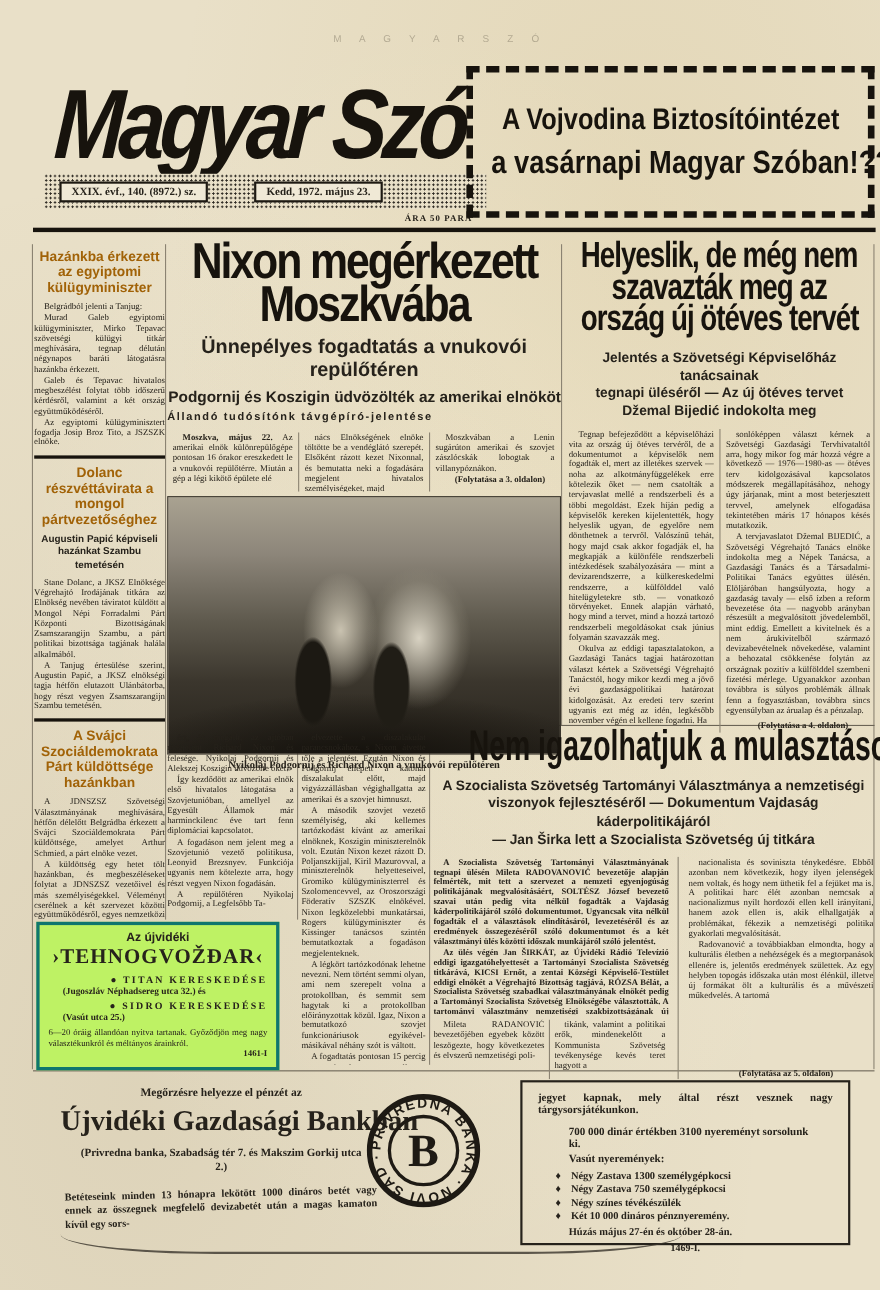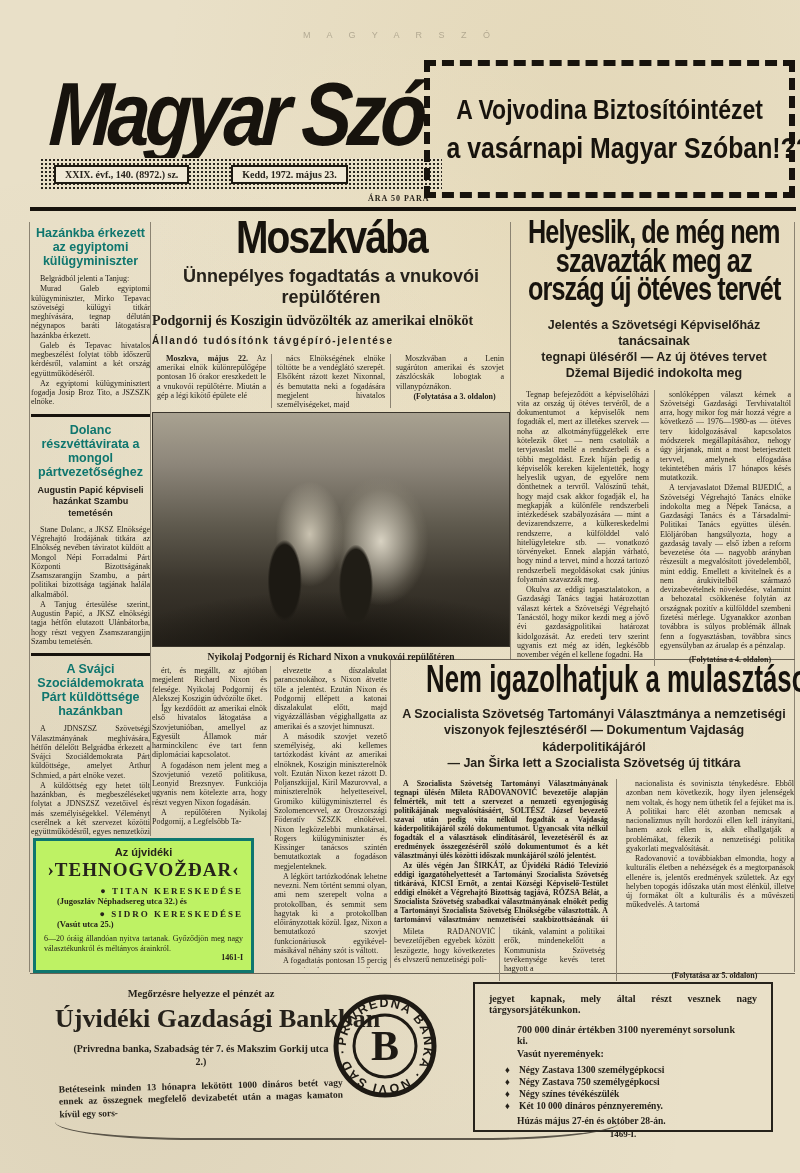--- a/index.html
+++ b/index.html
@@ -39,34 +39,34 @@
 
   
   .bodytext{font-size:8px;line-height:1.16;text-align:justify;}
   .bodytext p{margin:0 0 1px;text-indent:9px;}
   .clip{overflow:hidden;}
   .cont{font-weight:bold;text-align:center;font-size:8px;text-indent:0;margin-top:3px;}
 
   
   .leftcol{left:31px;top:224px;width:119px;height:612px;overflow:hidden;}
   .art-title{font-family:"Liberation Sans",sans-serif;font-weight:bold;font-size:12.5px;
-        line-height:1.12;text-align:center;margin:2px 1px 6px;color:#0f766e;}
+        line-height:1.12;text-align:center;margin:2px 1px 6px;color:#a16207;}
   .art-sub{font-family:"Liberation Sans",sans-serif;font-weight:bold;font-size:9px;
         line-height:1.3;text-align:center;margin:0 0 5px;}
   .divider{height:3px;background:#17130d;margin:7px 0 6px;}
 
   
   .nixon{left:152px;top:218px;width:358px;}
   .nixon-headline{font-family:"Liberation Sans",sans-serif;font-weight:bold;font-size:41px;
         line-height:.95;text-align:center;letter-spacing:-2px;color:#17130d;}
   .nixon-headline span{display:inline-block;transform:scale(.95,1.12);white-space:nowrap;}
   .nx-sub1{font-family:"Liberation Sans",sans-serif;font-weight:bold;font-size:18px;
         text-align:center;margin-top:9px;}
-  .nx-sub2{font-family:Liberation Serif, serif;font-weight:bold;font-size:14px;
-        text-align:left;margin-top:5px;}
+  .nx-sub2{font-family:Liberation Sans, sans-serif;font-weight:bold;font-size:14px;
+        text-align:right;margin-top:5px;}
   .nx-sub3{font-family:"Liberation Sans",sans-serif;font-weight:bold;font-size:10px;
         letter-spacing:1.5px;text-align:left;margin-top:6px;}
   .leadrow{display:flex;margin-top:8px;height:54px;overflow:hidden;}
   .leadcol{width:119px;box-sizing:border-box;padding:0 5px;}
   .leadcol + .leadcol{border-left:1px solid #8b8372;}
   .photo{margin-top:4px;height:233px;border:1px solid #3a352c;
      background:
       radial-gradient(ellipse 26px 62px at 37% 72%,#1c1913 0 58%,transparent 66%),
       radial-gradient(ellipse 26px 62px at 57% 74%,#201d16 0 58%,transparent 66%),
       radial-gradient(ellipse 70px 95px at 64% 55%,#d8d2c2 0%,rgba(150,144,128,.25) 55%,transparent 68%),
@@ -193,20 +193,21 @@
       <div>
 
       <p>A JDNSZSZ Szövetségi Választmányának meghívására, hétfőn délelőtt Belgrádba érkezett a Svájci Szociáldemokrata Párt küldöttsége, amelyet Arthur Schmied, a párt elnöke vezet.</p>
           <p>A küldöttség egy hetet tölt hazánkban, és megbeszéléseket folytat a JDNSZSZ vezetőivel és más személyiségekkel. Véleményt cserélnek a két szervezet közötti együttműködésről, egyes nemzetközi kérdésekről és az európai mozgalmakról. A vendégek Belgrádon kívül ellátogatnak Zágrábba és Dubrovnikba.</p>
         </div>
     </div>
   </div>
 
   <div class="abs nixon">
     <div class="nixon-headline">
+      <div><span>Nixon megérkezett</span></div>
       <div><span>Moszkvába</span></div>
     </div>
     <div class="nx-sub1">Ünnepélyes fogadtatás a vnukovói repülőtéren</div>
     <div class="nx-sub2">Podgornij és Koszigin üdvözölték az amerikai elnököt</div>
     <div class="nx-sub3">Állandó tudósítónk távgépíró-jelentése</div>
     <div class="leadrow bodytext">
       <div class="leadcol">
         <p><b>Moszkva, május 22.</b> <span>Az amerikai elnök különrepülőgépe pontosan 16 órakor ereszkedett le a vnukovói repülőtérre. Miután a gép a légi kikötő épülete elé</span></p>
       </div>
       <div class="leadcol">

